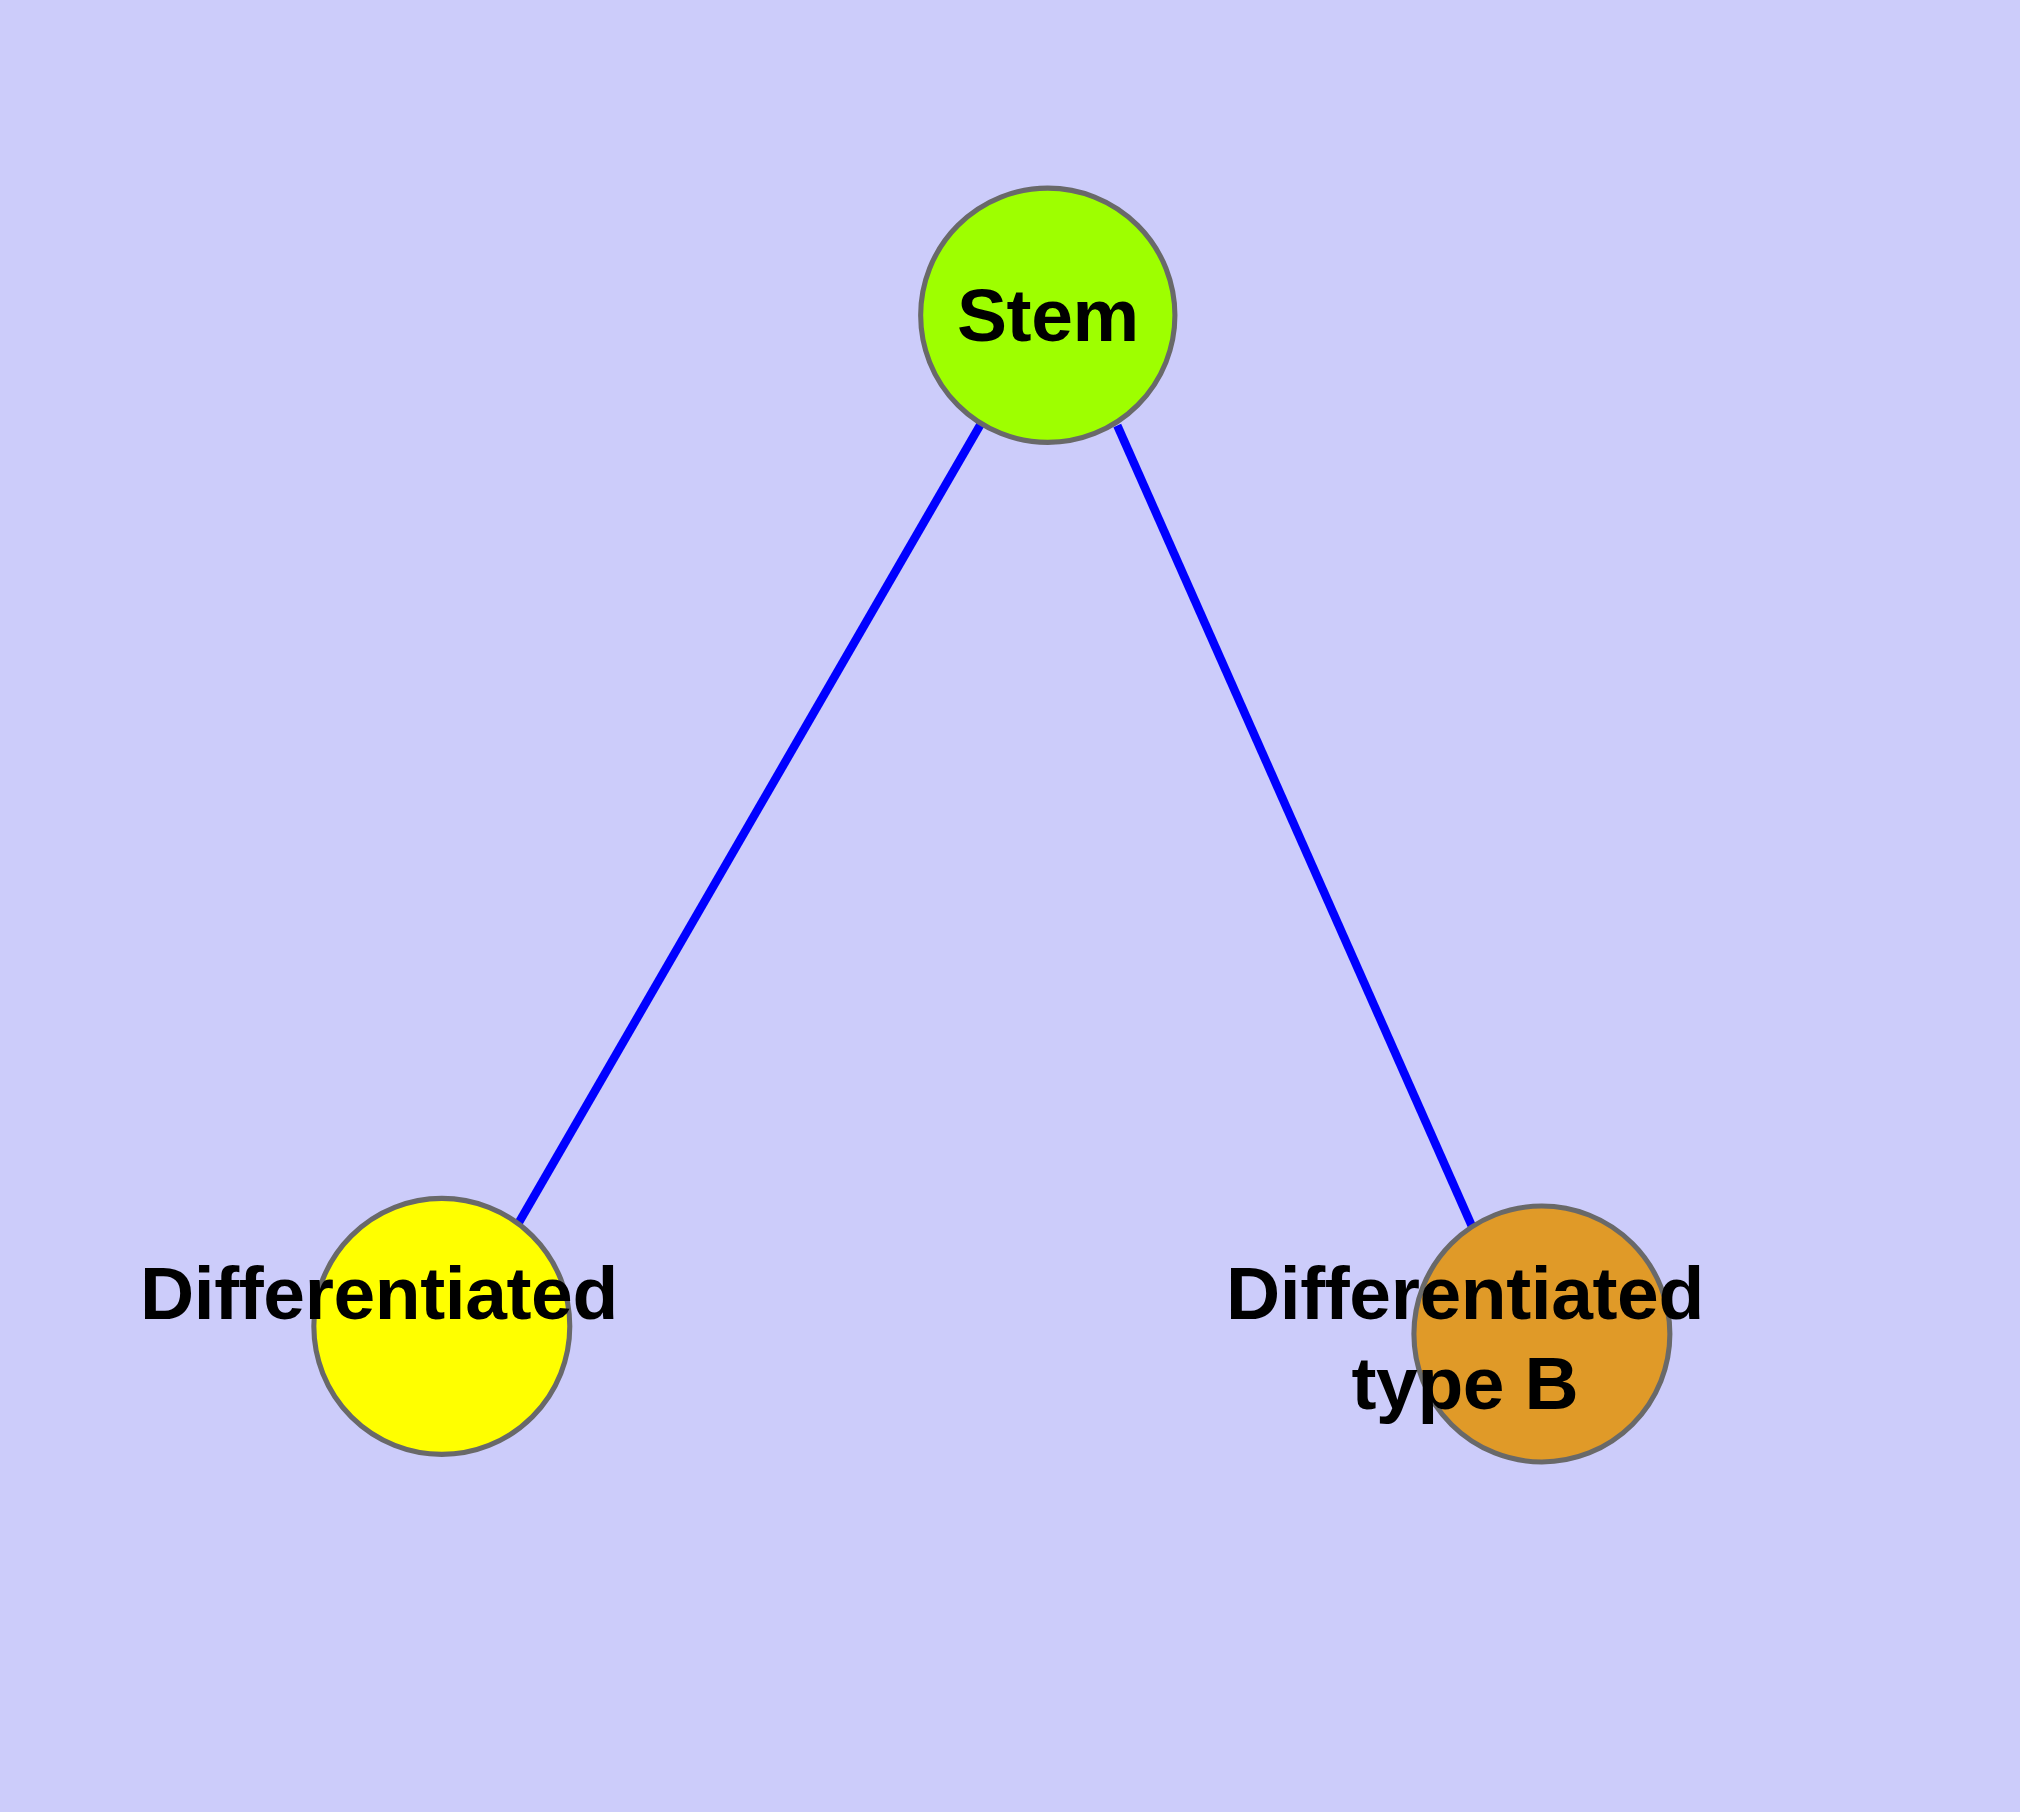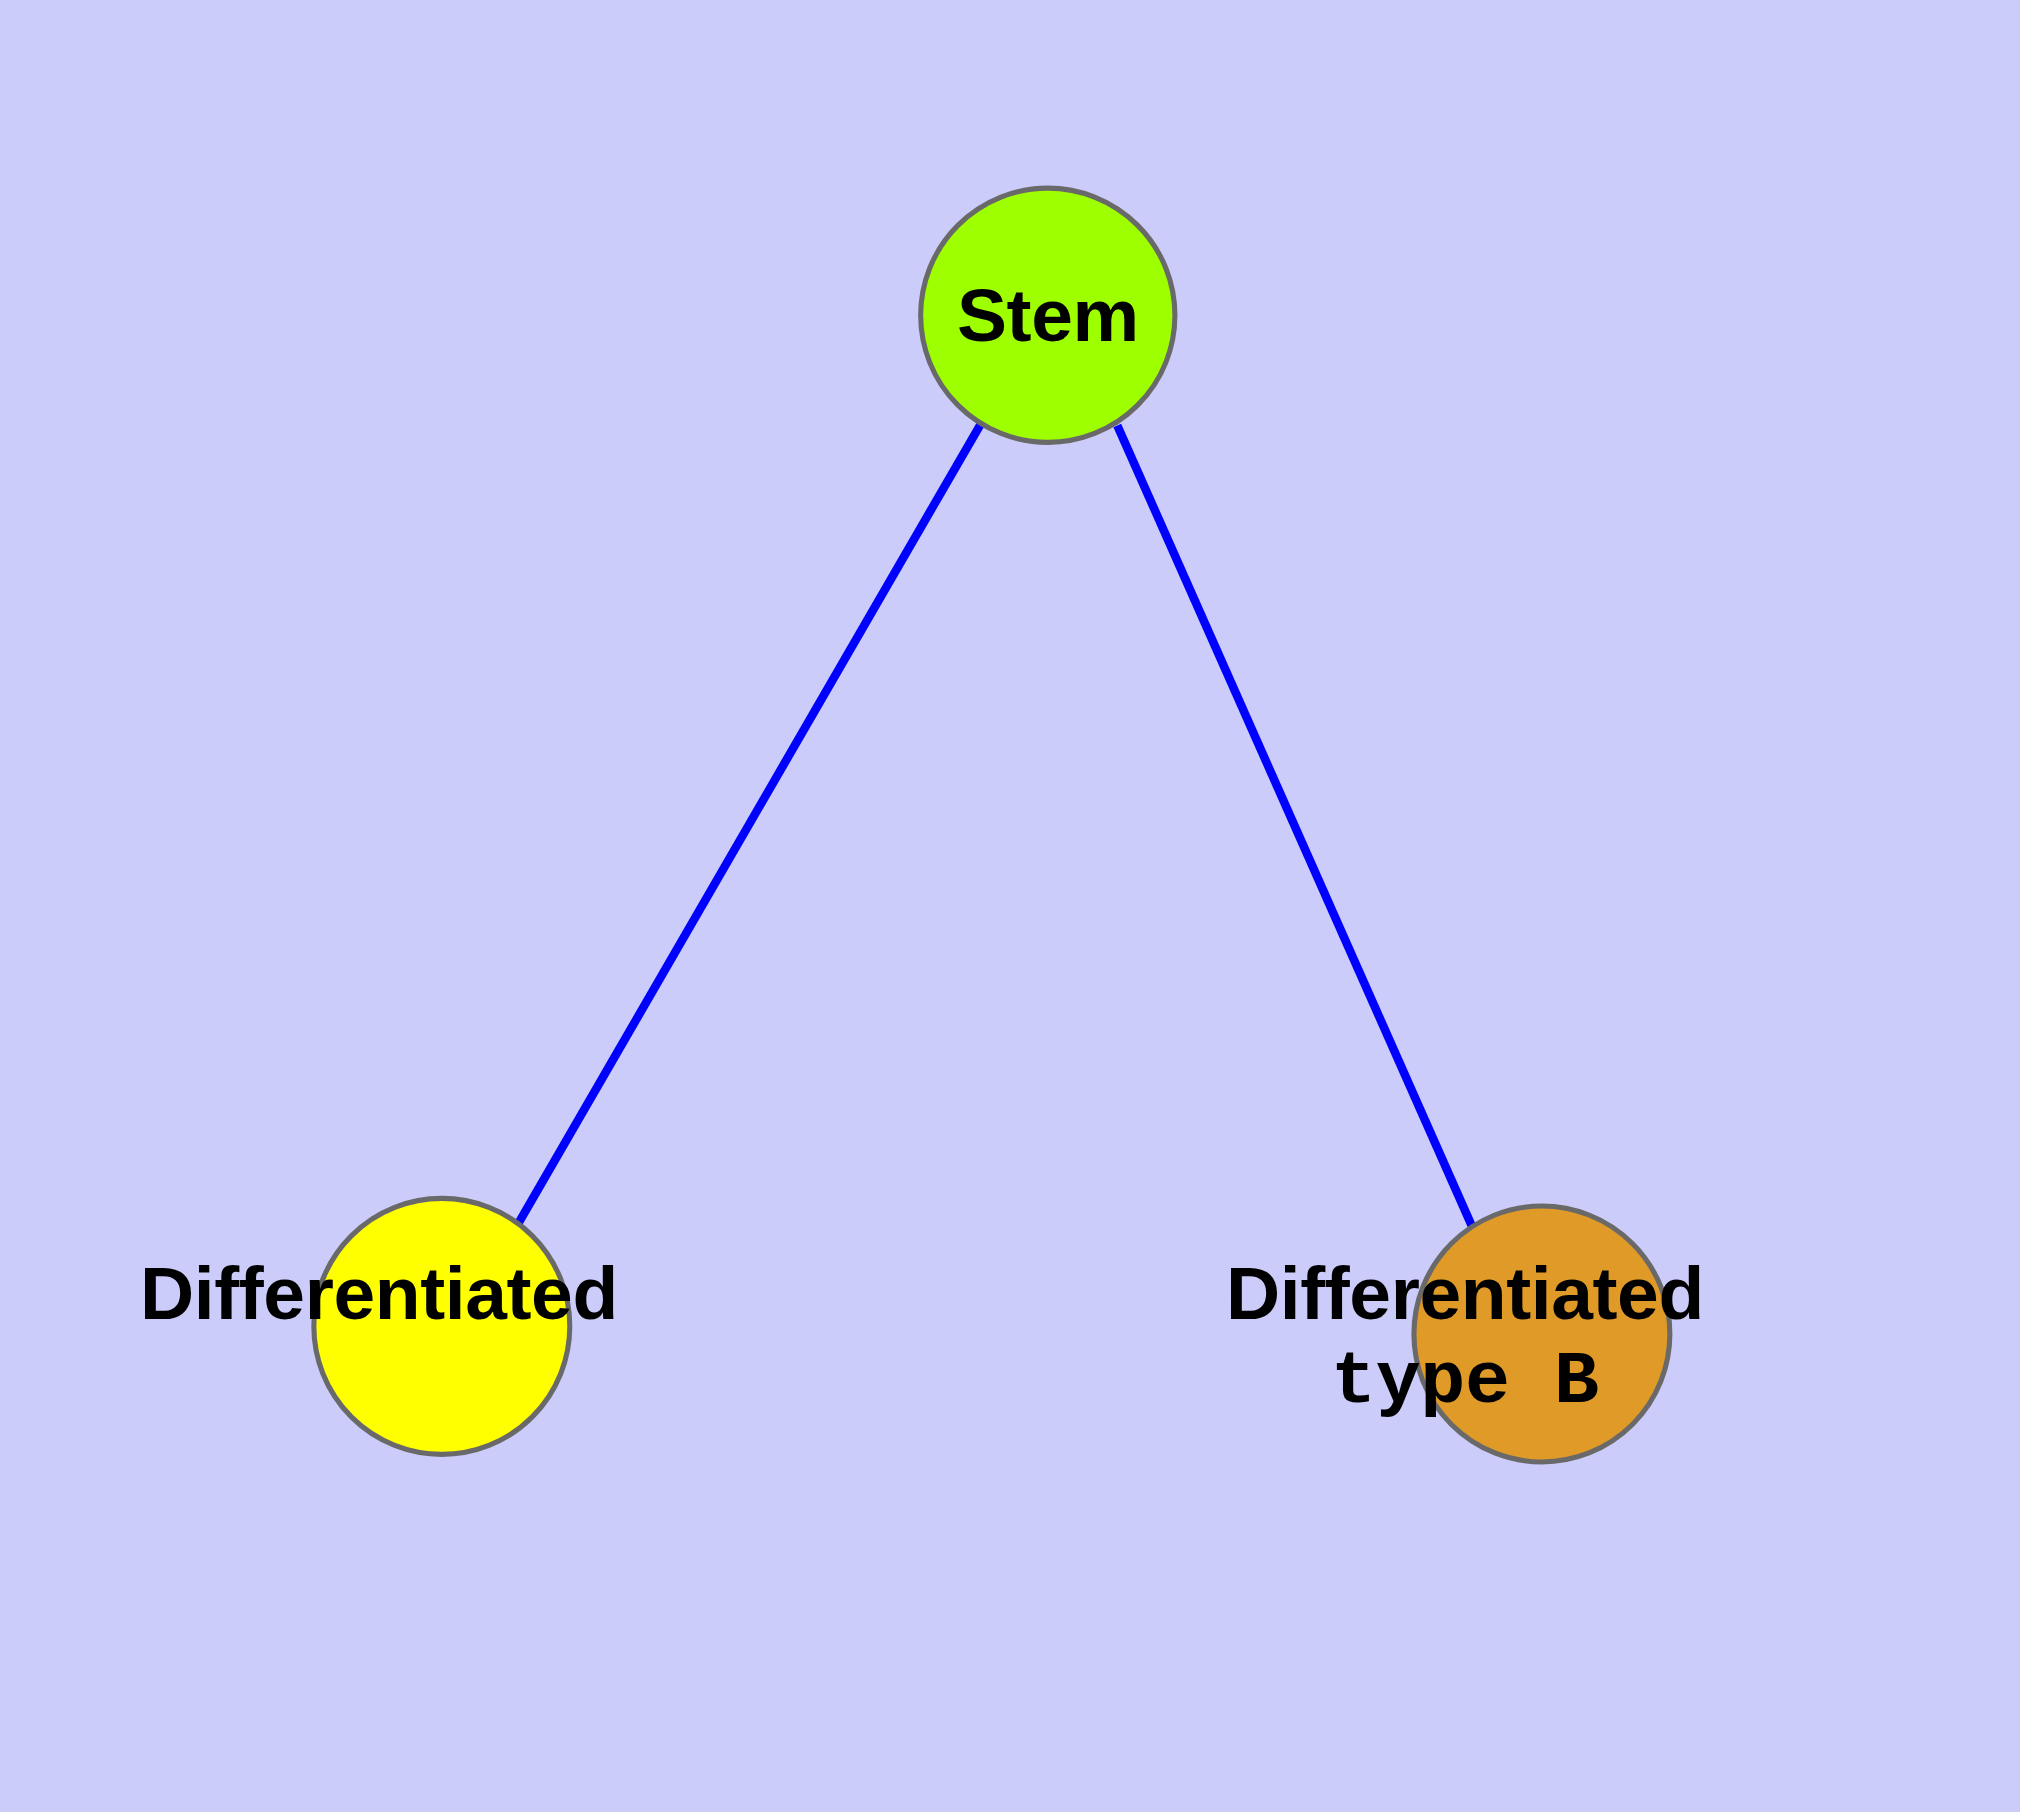--- a/index.html
+++ b/index.html
@@ -60,17 +60,17 @@
     <g id="nodes-group">
         <circle cx="1236" cy="372" r="150" fill="#9eff00" stroke="#696969" stroke-width="6"></circle>
         <circle cx="521" cy="1565" r="151" fill="#ffff00" stroke="#696969" stroke-width="6"></circle>
         <circle cx="1819" cy="1574" r="151" fill="#e09a28" stroke="#696969" stroke-width="6"></circle>
       </g>
   </svg>
 
   <div id="labels-group">
       <div class="node-label single" style="color: rgb(0, 0, 0); left: 957px; top: 278px;"><span style="display: block;">Stem</span></div>
       <div class="node-label" style="color: rgb(0, 0, 0); left: 140px; top: 1248px;"><span style="display: block;">Differentiated</span></div>
-      <div class="node-label" style="color: rgb(0, 0, 0); left: 1226px; top: 1248px;"><span style="display: block;">Differentiated</span><span style="display: block; font-family: Liberation Mono, monospace;">type B</span></div>
+      <div class="node-label" style="color: rgb(0, 0, 0); left: 1226px; top: 1248px;"><span style="display: block;">Differentiated</span><span style="display: block;">type B</span></div>
     </div>
 
 </div>
 
 
 </body></html>

